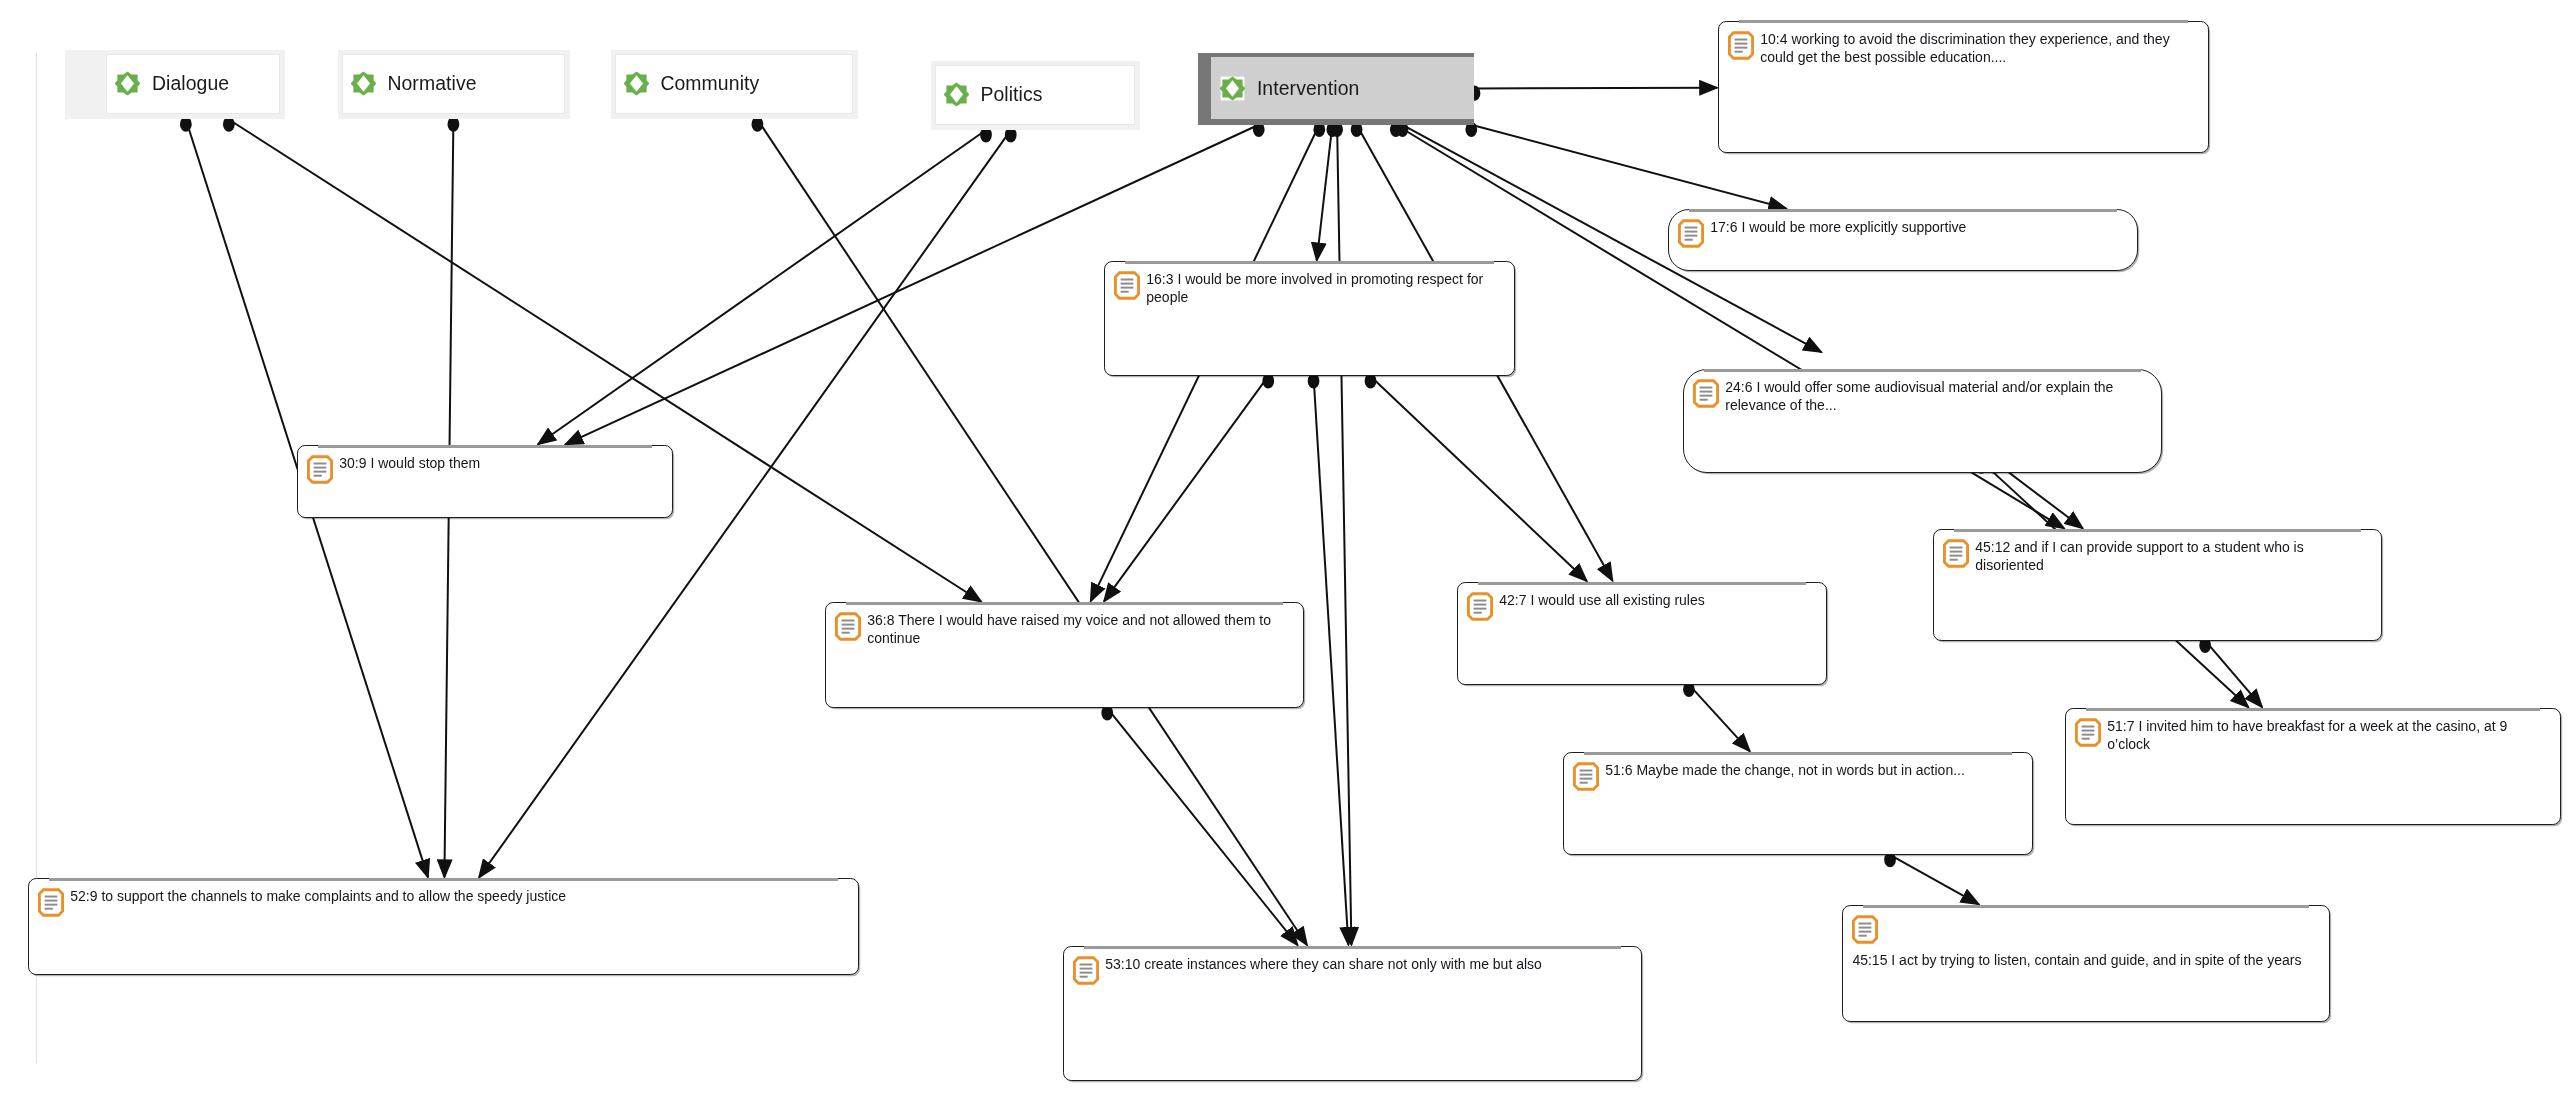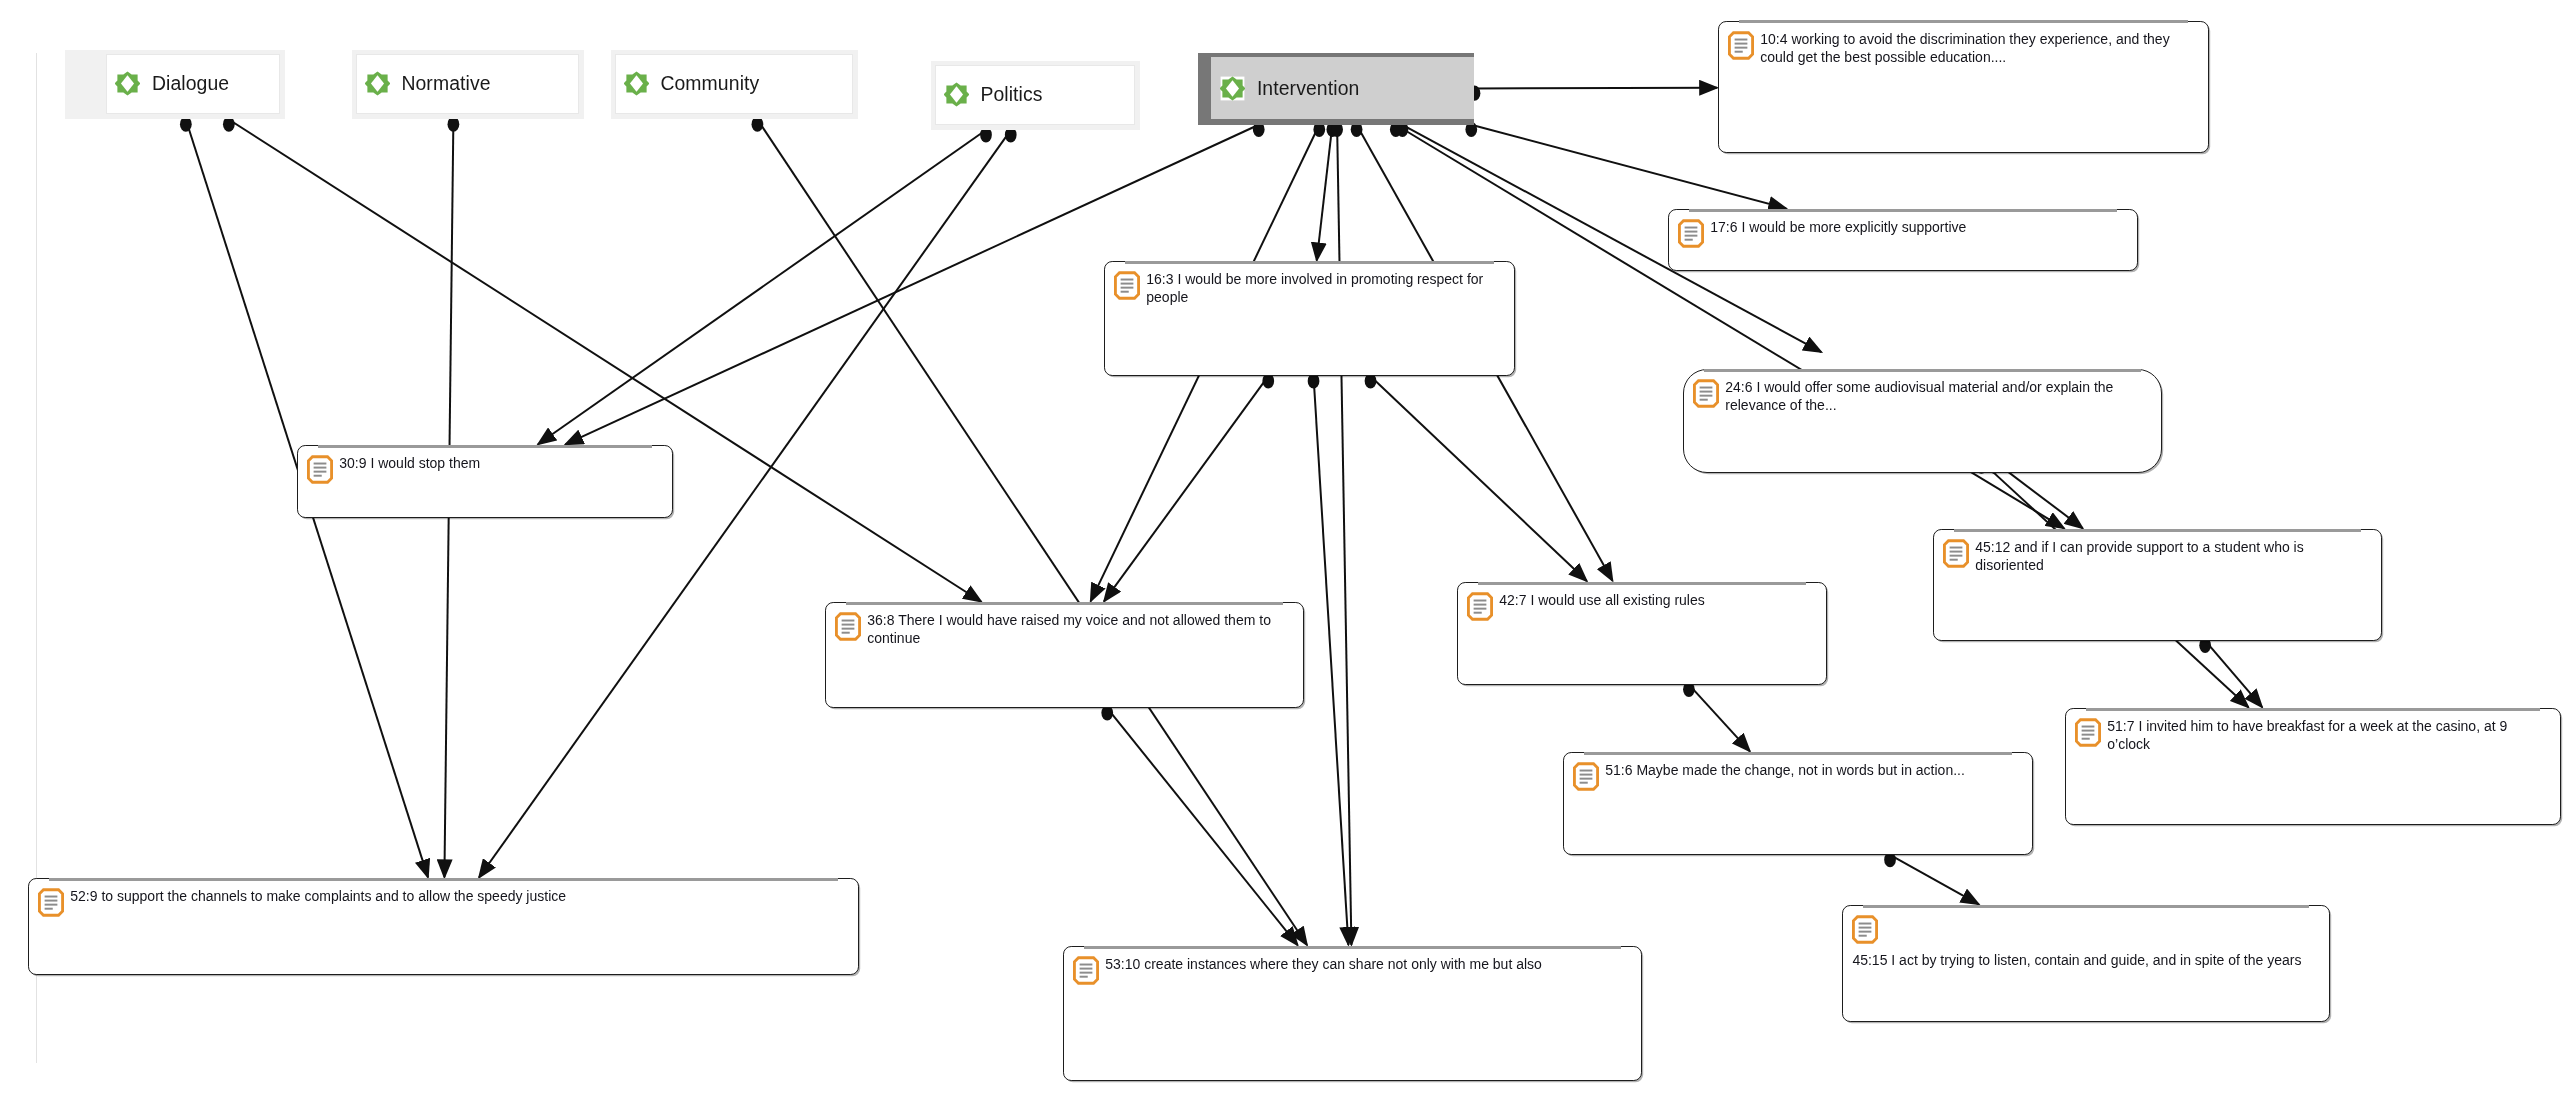--- a/index.html
+++ b/index.html
@@ -186,21 +186,21 @@
       <span class="code-icon">
         <svg viewBox="0 0 42 42">
           <path d="M4 6 h10 l7 -5 l7 5 h10 v10 l5 5 l-5 5 v10 h-10 l-7 5 l-7 -5 h-10 v-10 l-5 -5 l5 -5 z" fill="#6ab04a"></path>
           <path d="M21 7 L32 21 L21 35 L10 21 Z" fill="#ffffff"></path>
         </svg>
       </span>
       <span class="label">Dialogue</span>
     </div>
   </div>
 
-  <div class="code-node" style="left: 352px; top: 50px; width: 232px; height: 69px;">
+  <div class="code-node" style="left: 338px; top: 50px; width: 232px; height: 69px;">
     <div class="inner">
       <span class="code-icon">
         <svg viewBox="0 0 42 42">
           <path d="M4 6 h10 l7 -5 l7 5 h10 v10 l5 5 l-5 5 v10 h-10 l-7 5 l-7 -5 h-10 v-10 l-5 -5 l5 -5 z" fill="#6ab04a"></path>
           <path d="M21 7 L32 21 L21 35 L10 21 Z" fill="#ffffff"></path>
         </svg>
       </span>
       <span class="label">Normative</span>
     </div>
   </div>
@@ -251,21 +251,21 @@
           <rect x="11" y="13" width="22" height="3.4" fill="#8c8c8c"></rect>
           <rect x="11" y="20" width="22" height="3.4" fill="#8c8c8c"></rect>
           <rect x="11" y="27" width="22" height="3.4" fill="#8c8c8c"></rect>
           <rect x="11" y="34" width="14" height="3.4" fill="#8c8c8c"></rect>
         </svg>
       </span>
       <span class="qtext">10:4 working to avoid the discrimination they experience, and they could get the best possible education....</span>
     </div>
   </div>
 
-  <div class="quote-node" style="left: 1668px; top: 209px; width: 470px; height: 62px;">
+  <div class="quote-node" style="left: 1668px; top: 209px; width: 470px; height: 62px; border-radius: 21px;">
     <div class="titlebar"></div>
     <div class="qbody" style="padding-left: 9.4px;">
       <span class="quote-icon">
         <svg viewBox="0 0 44 50">
           <path d="M9 3 h26 l7 7 v30 l-7 7 h-26 l-7 -7 v-30 z" fill="none" stroke="#e8902a" stroke-width="5"></path>
           <rect x="11" y="13" width="22" height="3.4" fill="#8c8c8c"></rect>
           <rect x="11" y="20" width="22" height="3.4" fill="#8c8c8c"></rect>
           <rect x="11" y="27" width="22" height="3.4" fill="#8c8c8c"></rect>
           <rect x="11" y="34" width="14" height="3.4" fill="#8c8c8c"></rect>
         </svg>

